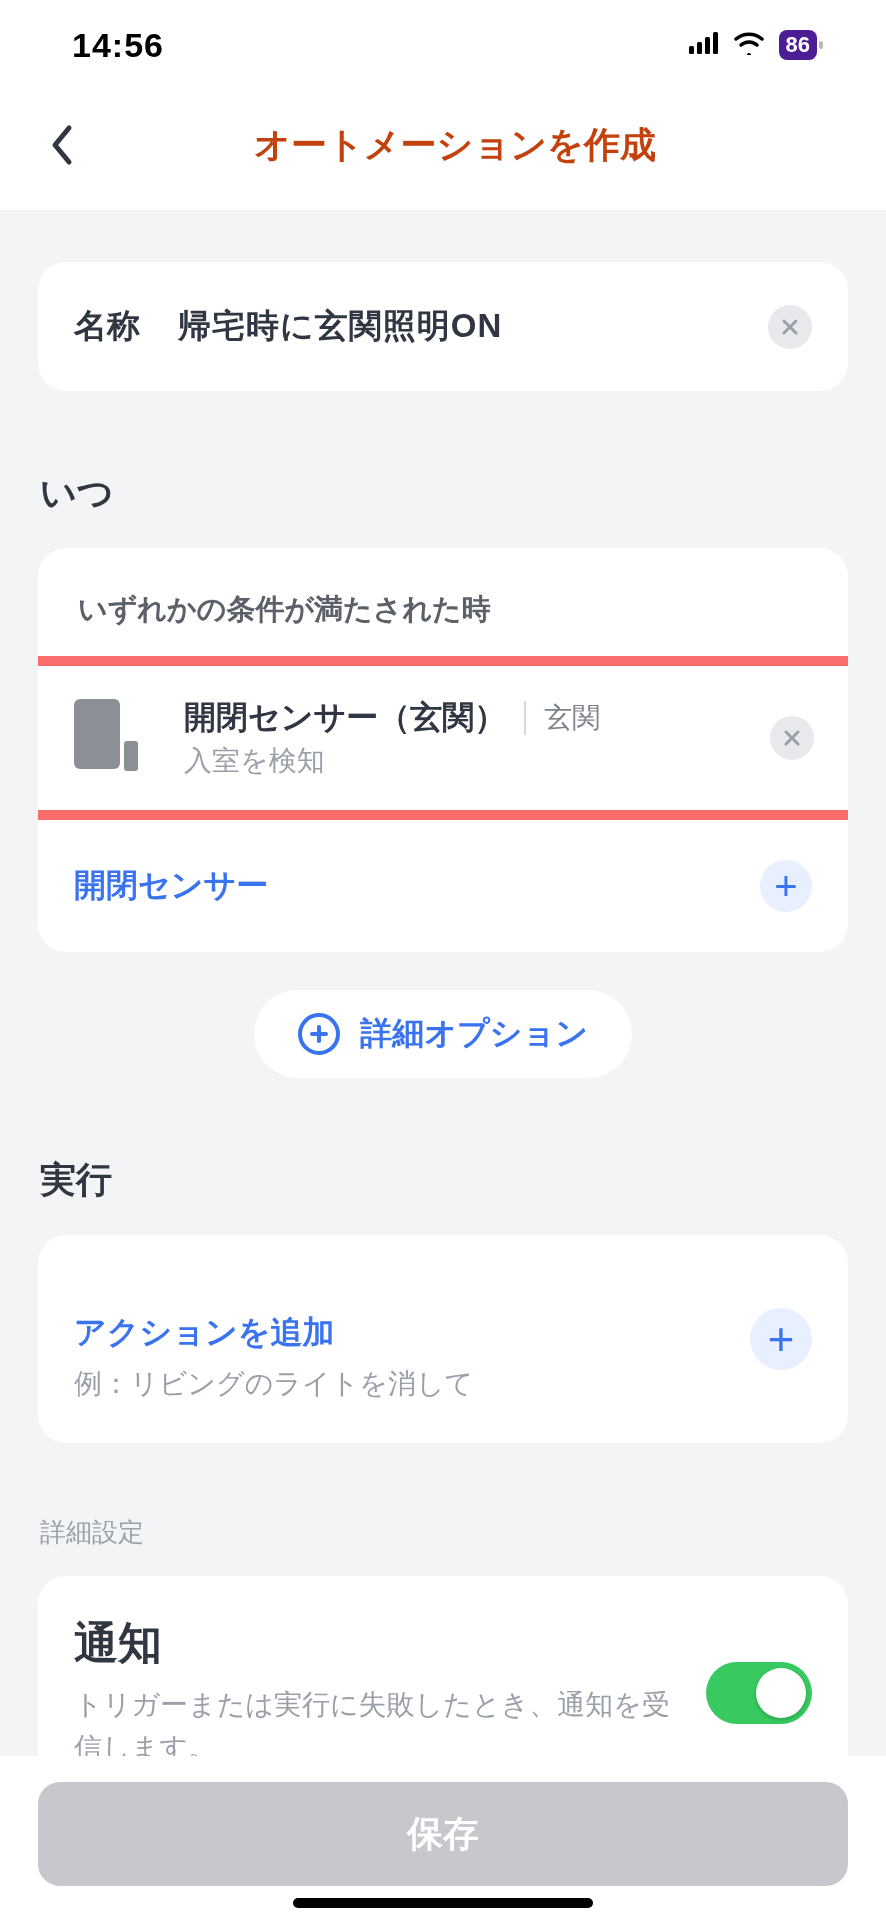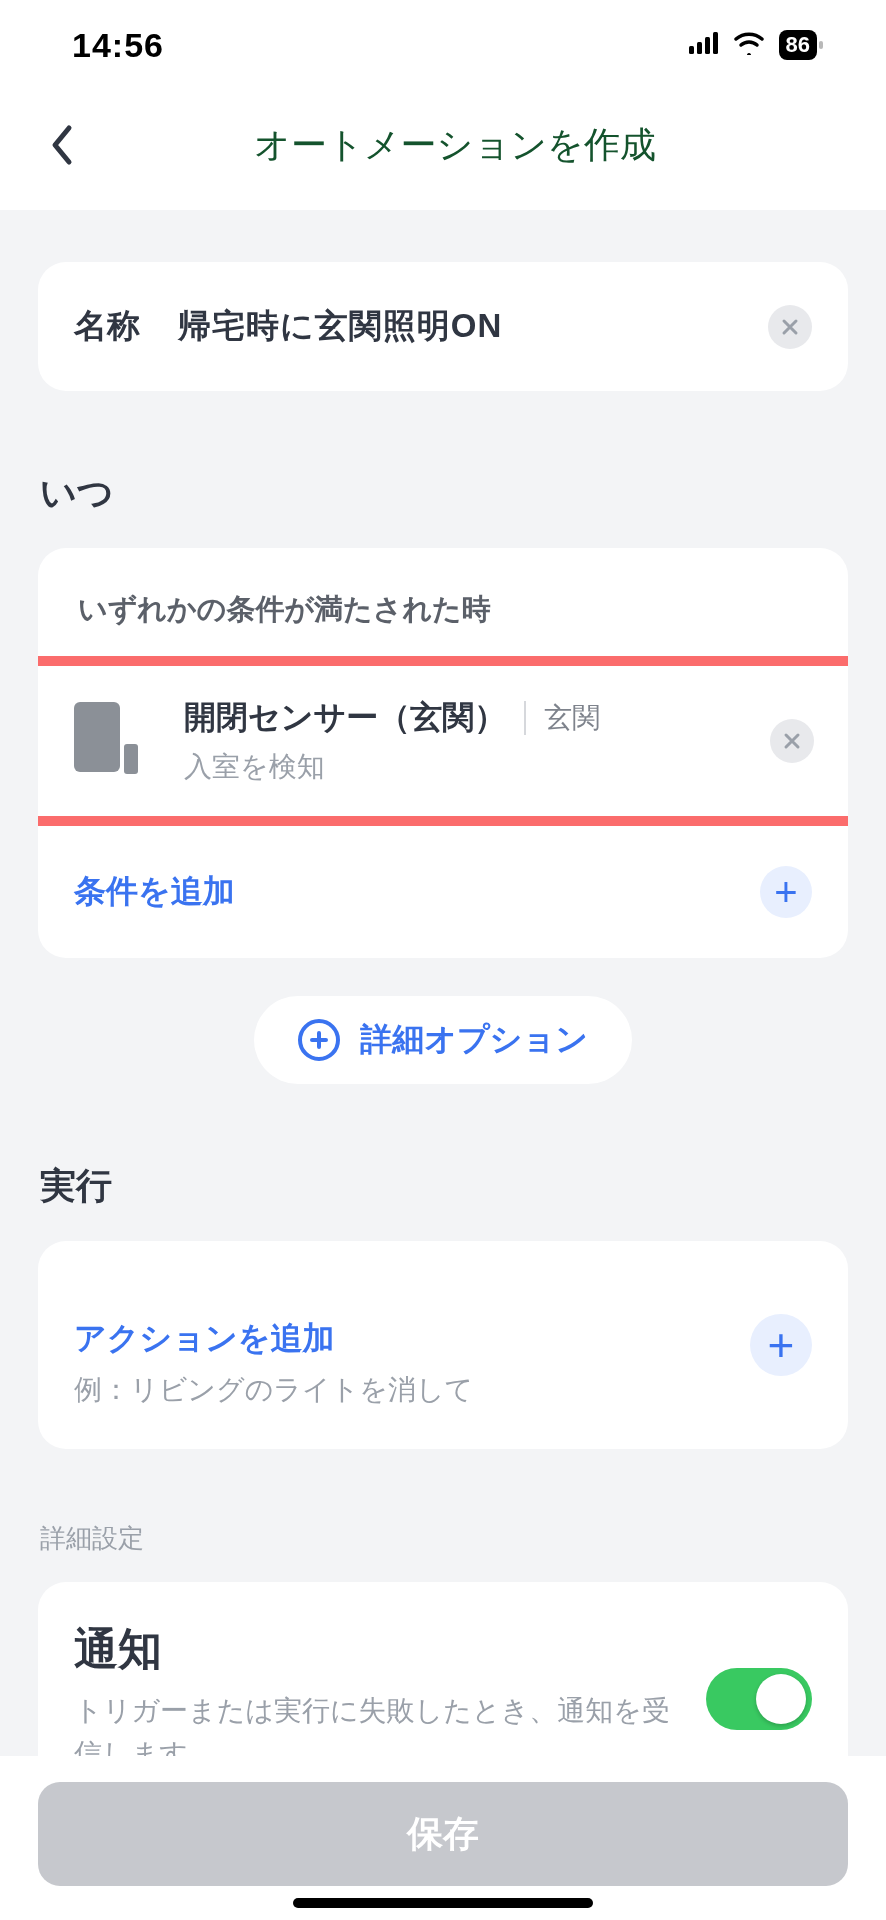--- a/index.html
+++ b/index.html
@@ -21,39 +21,39 @@
       background: #fff;
     }
     .status-time { font-size: 34px; font-weight: 600; letter-spacing: 1px; color: #000; }
     .status-right { display: flex; align-items: center; gap: 10px; }
     .status-battery-box {
       display: flex; align-items: center;
       border-radius: 8px;
       padding: 2px 4px;
     }
     .status-battery-fill {
-      background:#000000; color:#fff; font-size:22px; font-weight:700;
+      background:#4c1d95; color:#fff; font-size:22px; font-weight:700;
       border-radius:8px; padding:2px 7px;
     }
 
     
     .nav-header {
       height: 130px;
       background: #fff;
       display: flex;
       align-items: center;
       justify-content: center;
       position: relative;
     }
     .nav-back {
       position: absolute; left: 38px; top: 50%; transform: translateY(-50%);
       width: 48px; height: 48px;
       display:flex; align-items:center; justify-content:center;
     }
-    .nav-title { font-size: 36px; font-weight: 400; color: #14532d; margin-left: 24px; }
+    .nav-title { font-size: 36px; font-weight: 700; color: #c2410c; margin-left: 24px; }
 
     
     .page {
       background: #f3f4f6;
       min-height: calc(100% - 210px);
       padding: 0 0 200px 0;
     }
 
     .section-gap { height: 52px; }
 
@@ -112,21 +112,21 @@
     }
     .cond-icon .small {
       position:absolute; left:50px; top:42px; width:14px; height:30px;
       background:#8b9097; border-radius:3px;
     }
     .cond-text { flex:1; }
     .cond-title-row { display:flex; align-items:center; gap:18px; }
     .cond-title { font-size: 32px; font-weight: 700; color: #303642; }
     .cond-divider { width:2px; height:34px; background:#d6d8dc; }
     .cond-room  { font-size: 28px; color:#7e838c; }
-    .cond-sub   { font-size: 28px; color:#9aa0a9; margin-top:8px; }
+    .cond-sub   { font-size: 28px; color:#9aa0a9; margin-top:2px; }
 
     .add-row {
       display:flex; align-items:center; justify-content:space-between;
       padding: 40px 36px 40px 36px;
     }
     .add-label { font-size: 32px; font-weight: 700; color:#3a73f0; }
     .plus-btn {
       width: 52px; height:52px; border-radius:50%;
       background:#e8effe; color:#3a73f0;
       display:flex; align-items:center; justify-content:center;
@@ -262,21 +262,21 @@
         </div>
         <div class="circle-btn">
           <svg width="20" height="20" viewBox="0 0 20 20">
             <path d="M4 4 L16 16 M16 4 L4 16" stroke="#9aa0a9" stroke-width="3" stroke-linecap="round"></path>
           </svg>
         </div>
       </div>
     </div>
 
     <div class="add-row">
-      <span class="add-label">条件を追加</span>
+      <span class="add-label">開閉センサー</span>
       <span class="plus-btn">
         <span>+</span>
       </span>
     </div>
   </div>
 
   <div class="adv-pill-wrap">
     <div class="adv-pill">
       <span class="adv-pill-icon">
         <svg width="20" height="20" viewBox="0 0 20 20">

